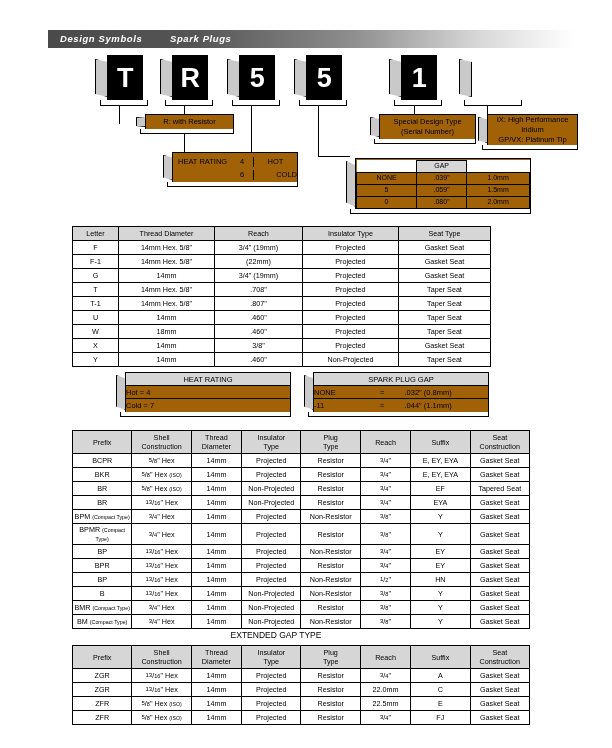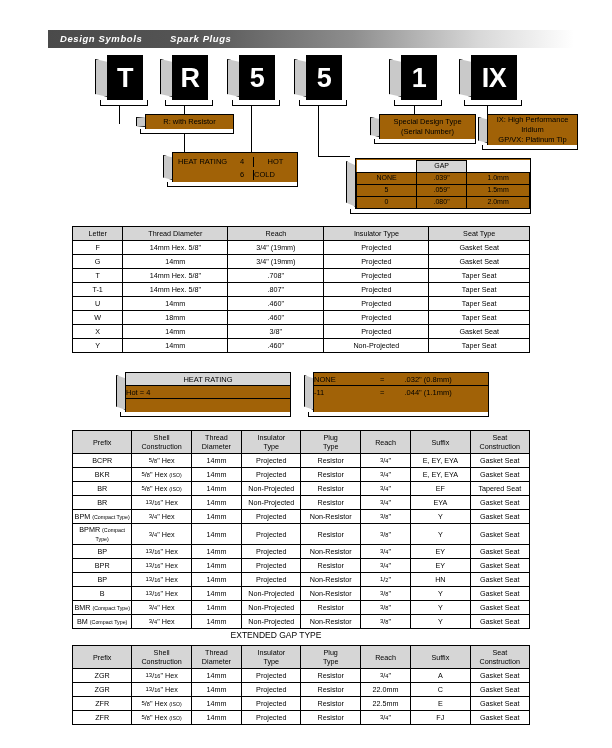--- a/index.html
+++ b/index.html
@@ -142,21 +142,20 @@
         <div class="face">5</div>
         <div class="lip"></div>
       </div>
       <div class="sym" style="left: 389px; width: 48px;">
         <div class="side"></div>
         <div class="face">1</div>
         <div class="lip"></div>
       </div>
       <div class="sym" style="left: 459px; width: 58px;">
         <div class="side"></div>
-        <div class="face">IX</div>
         <div class="lip"></div>
       </div>
     </div>
 
   <div>
     <div class="ln lnv" style="left:119px; top:106px; height:18px;"></div>
     <div class="ln lnv" style="left:184px; top:106px; height:48px;"></div>
     <div class="ln lnv" style="left:251px; top:106px; height:60px;"></div>
     <div class="ln lnv" style="left:318px; top:106px; height:50px;"></div>
     <div class="ln lnh" style="left:318px; top:156px; width:32px;"></div>
@@ -177,21 +176,21 @@
     <div class="cside"></div>
     <div class="cface" style="justify-content:flex-start;">
       <div class="hr-row" style="margin-top:2px;">
         <span style="flex:1; text-align:left; padding-left:5px;">HEAT RATING</span>
         <span style="width:22px; text-align:center;">4</span>
         <span style="width:44px; border-left:1px solid #000;">HOT</span>
       </div>
       <div class="hr-row">
         <span style="flex:1;"></span>
         <span style="width:22px; text-align:center;">6</span>
-        <span style="width:44px; text-align:left; border-left:1px solid #000;">COLD</span>
+        <span style="width:44px; text-align:right; border-left:1px solid #000;">COLD</span>
       </div>
     </div>
     <div class="clip"></div>
   </div>
 
   <div class="cbox" style="left:478px; top:114px; width:100px; height:32px;">
     <div class="cside"></div>
     <div class="cface">
       <span>IX: High Performance</span>
       <span>Iridium</span>
@@ -235,39 +234,46 @@
               <td>0</td>
               <td>.080"</td>
               <td>2.0mm</td>
             </tr>
           </tbody>
       </table>
     </div>
     <div class="clip"></div>
   </div>
 
-  <table class="dt" id="letter-table" style="left:72px; top:226px; width:458px;">
+  <table class="dt" id="letter-table" style="left:72px; top:226px; width:419px;">
     <thead>
         <tr id="letter-head">
           <th style="width: 11%;">Letter</th>
           <th style="width: 23%;">Thread Diameter</th>
           <th style="width: 21%;">Reach</th>
           <th style="width: 23%;">Insulator Type</th>
           <th style="width: 22%;">Seat Type</th>
         </tr>
       </thead>
     <tbody id="letter-body">
         <tr>
           <td>F</td>
           <td>14mm Hex. 5/8"</td>
           <td>3/4" (19mm)</td>
           <td>Projected</td>
           <td>Gasket Seat</td>
         </tr>
         <tr>
+          <td>F-1</td>
+          <td>14mm Hex. 5/8"</td>
+          <td>(22mm)</td>
+          <td>Projected</td>
+          <td>Gasket Seat</td>
+        </tr>
+        <tr>
           <td>G</td>
           <td>14mm</td>
           <td>3/4" (19mm)</td>
           <td>Projected</td>
           <td>Gasket Seat</td>
         </tr>
         <tr>
           <td>T</td>
           <td>14mm Hex. 5/8"</td>
           <td>.708"</td>
@@ -310,27 +316,29 @@
           <td>Taper Seat</td>
         </tr>
       </tbody>
   </table>
 
   <div class="cbox" style="left:116px; top:372px; width:175px; height:41px;">
     <div class="cside"></div>
     <div class="cface" style="justify-content:flex-start; padding:0;">
       <div class="mbox-title">HEAT RATING</div>
       <div class="mbox-row b">Hot  = 4</div>
+      <div class="mbox-row">Cold = 7</div>
     </div>
     <div class="clip"></div>
   </div>
 
   <div class="cbox" style="left:304px; top:372px; width:185px; height:41px;">
     <div class="cside"></div>
     <div class="cface" style="justify-content:flex-start; padding:0;">
+      <div class="mbox-title">SPARK PLUG GAP</div>
       <div class="spg mbox-row b">
         <div>NONE</div>
         <div>=</div>
         <div>.032" (0.8mm)</div>
       </div>
       <div class="spg mbox-row">
         <div>-11</div>
         <div>=</div>
         <div>.044" (1.1mm)</div>
       </div>

